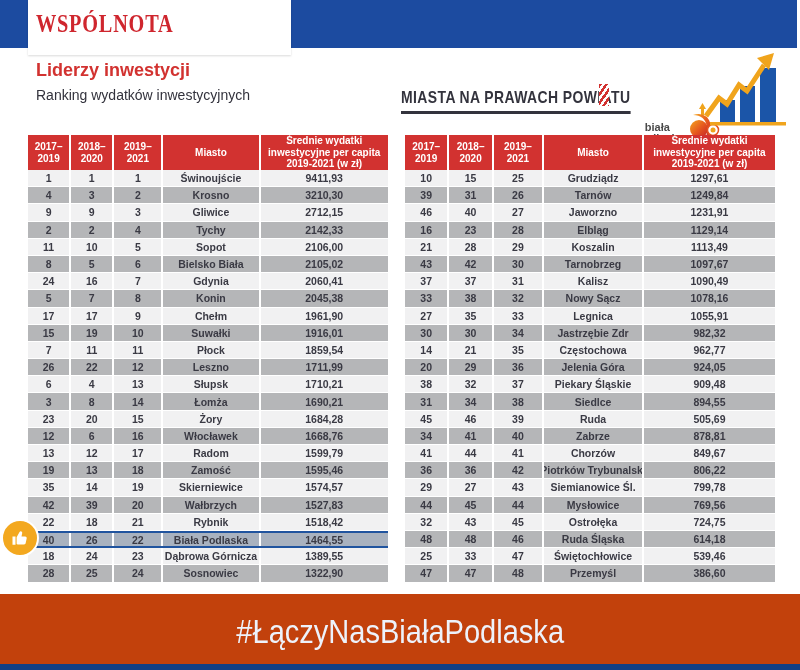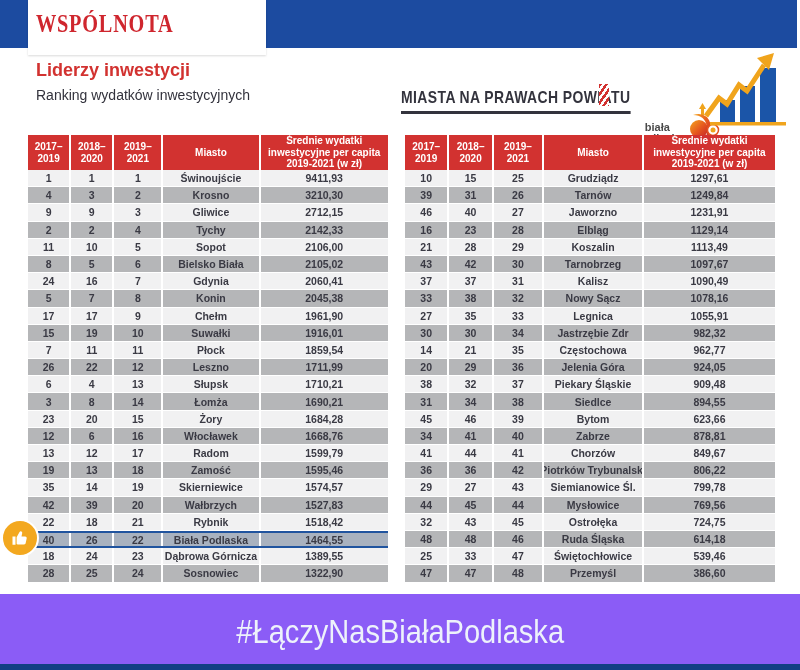--- a/index.html
+++ b/index.html
@@ -1,21 +1,21 @@
 <!DOCTYPE html>
 <html><head>
 <meta charset="utf-8">
 <style>
   html,body{margin:0;padding:0;background:#e8e8e8;}
   .page{position:relative;width:800px;height:670px;background:#ffffff;overflow:hidden;
         font-family:"Liberation Sans",sans-serif;color:#32323c;}
 
   
   .top-band{position:absolute;left:0;top:0;width:797px;height:48px;background:#1c4ba0;}
-  .logo-box{position:absolute;left:28px;top:0;width:238px;height:55px;background:#ffffff;
+  .logo-box{position:absolute;left:28px;top:0;width:263px;height:55px;background:#ffffff;
             box-shadow:0 1px 2px rgba(0,0,0,.15);}
   .logo-box span{display:inline-block;margin:9px 0 0 8px;font-family:"Liberation Serif",serif;
             font-weight:bold;font-size:26px;color:#cf262e;letter-spacing:1px;
             transform:scaleX(.78);transform-origin:left center;white-space:nowrap;}
 
   
   .title{position:absolute;left:36px;top:60px;font-size:18px;font-weight:bold;color:#d23230;}
   .subtitle{position:absolute;left:36px;top:86px;font-size:14px;font-weight:normal;color:#32323c;line-height:1.3;}
 
   
@@ -52,21 +52,21 @@
   .trow.gray{background:#b5b6b8;}
   .trow.highlight{background:#a9b2bf;border-top:2px solid #20549f;border-bottom:2px solid #20549f;}
 
   
   .thumb-badge{position:absolute;left:1px;top:519px;width:34px;height:34px;border-radius:50%;
                background:#f3a81f;border:2px solid #ffffff;display:flex;align-items:center;
                justify-content:center;z-index:5;box-sizing:content-box;}
   .thumb-badge svg{width:18px;height:18px;}
 
   
-  .footer{position:absolute;left:0;top:594px;width:800px;height:76px;background:#8b5cf6;
+  .footer{position:absolute;left:0;top:594px;width:800px;height:76px;background:#c2410c;
           display:flex;align-items:center;justify-content:center;text-align:center;}
   .footer span{display:inline-block;font-size:33px;font-weight:400;color:#edf2fb;
           transform:scaleX(.88);white-space:nowrap;}
   .footer-edge{position:absolute;left:0;top:664px;width:800px;height:6px;background:#123f85;}
 </style>
 </head>
 <body>
 
 <div class="page">
 
@@ -398,22 +398,22 @@
         <div class="cell c0">31</div>
         <div class="cell c1">34</div>
         <div class="cell c2">38</div>
         <div class="cell c3">Siedlce</div>
         <div class="cell c4">894,55</div>
       </div>
       <div class="trow light">
         <div class="cell c0">45</div>
         <div class="cell c1">46</div>
         <div class="cell c2">39</div>
-        <div class="cell c3">Bytom</div>
-        <div class="cell c4">623,66</div>
+        <div class="cell c3">Ruda</div>
+        <div class="cell c4">505,69</div>
       </div>
       <div class="trow gray">
         <div class="cell c0">34</div>
         <div class="cell c1">41</div>
         <div class="cell c2">40</div>
         <div class="cell c3">Zabrze</div>
         <div class="cell c4">878,81</div>
       </div>
       <div class="trow light">
         <div class="cell c0">41</div>

